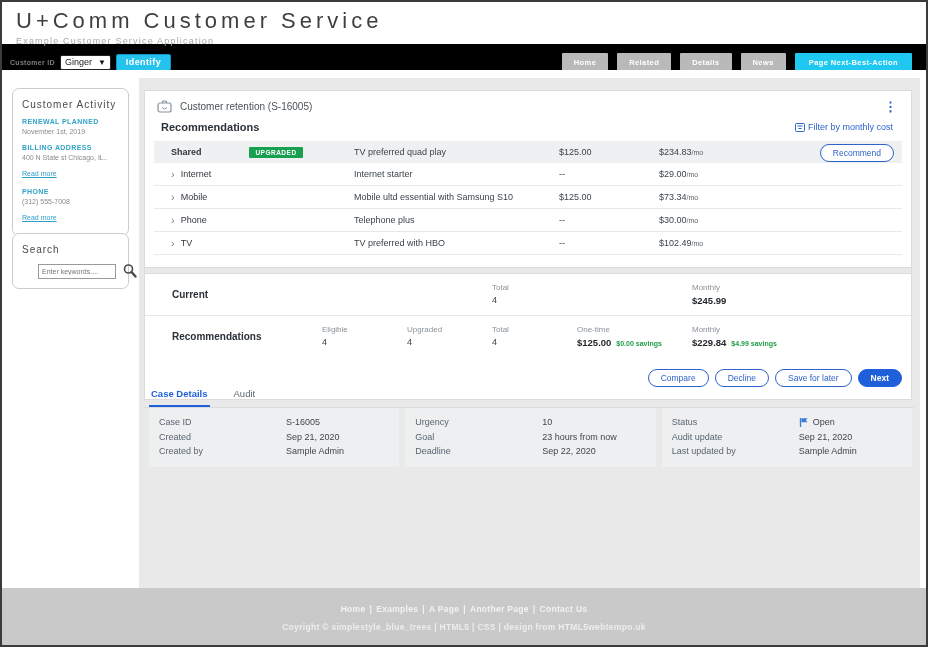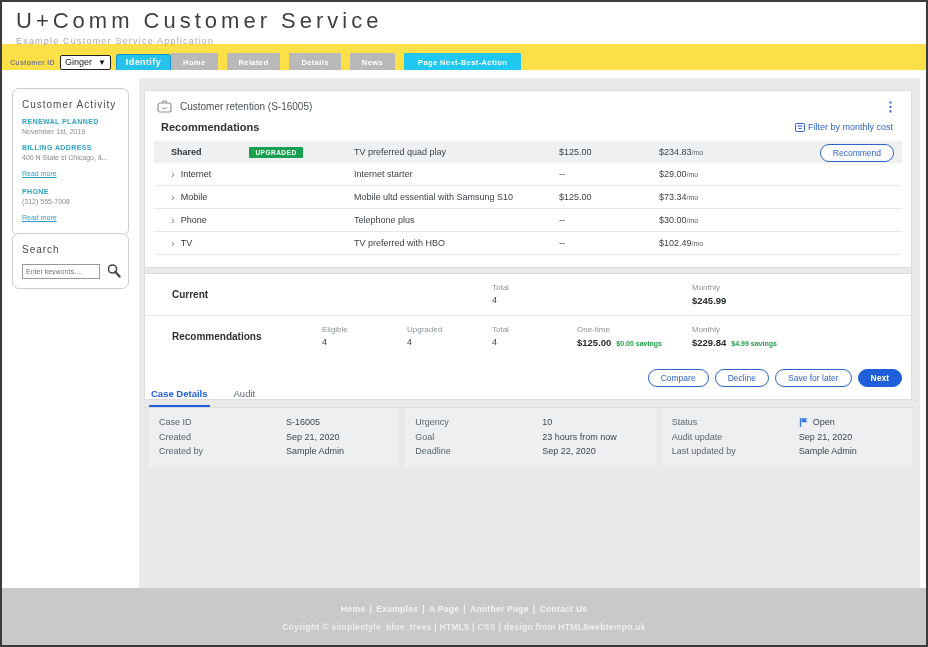--- a/index.html
+++ b/index.html
@@ -6,21 +6,21 @@
   html,body { width:928px; height:647px; }
   body { font-family:"Liberation Sans", sans-serif; background:#fff; }
   .page { position:relative; width:928px; height:647px; border:2px solid #3b3b3b; background:#fff; overflow:hidden; }
 
   
   .hdr { height:42px; padding:6px 0 0 14px; background:#fff; }
   .hdr-title { font-size:22px; color:#3f3f3f; letter-spacing:4px; font-weight:400; }
   .hdr-sub { font-size:9px; color:#a8a8a8; letter-spacing:1.2px; margin-top:2px; }
 
   
-  .toolbar { height:26px; background:#fde047; display:flex; align-items:center; padding:10px 14px 0 8px; justify-content:flex-start; }
+  .toolbar { height:26px; background:#000000; display:flex; align-items:center; padding:10px 14px 0 8px; justify-content:space-between; }
   .tb-left { display:flex; align-items:center; gap:5px; }
   .tb-label { font-size:7px; font-weight:bold; color:#7d7d7d; letter-spacing:.3px; }
   .fake-select { background:#fff; border:1px solid #222; border-radius:2px; height:15px; display:flex; align-items:center; gap:6px; padding:0 4px; font-size:9px; color:#222; cursor:pointer; }
   .fake-select .arr { font-size:8px; color:#111; }
   .btn-identify { background:#25c2ee; border:1px solid #1295c9; color:#fff; font-size:9px; font-weight:bold; letter-spacing:.4px; height:17px; padding:0 9px; border-radius:2px; cursor:pointer; }
   .tb-nav { display:flex; gap:9px; align-items:center; }
   .nav-btn { background:#b9b9b9; color:#fff; border:none; font-size:7.5px; font-weight:bold; letter-spacing:.4px; height:18px; padding:0 12px; border-radius:1px; cursor:pointer; font-family:"Liberation Sans",sans-serif; }
   .nav-btn.cyan { background:#1ec8f0; padding:0 14px; }
 
   
@@ -29,21 +29,21 @@
   
   .side-card { position:absolute; left:10px; width:117px; background:#fff; border:1px solid #ccc; border-radius:7px; padding:10px 9px 9px 9px; }
   .side-card.activity { top:18px; }
   .side-card.search { top:163px; }
   .side-title { font-size:10px; color:#4a4a4a; letter-spacing:1px; margin-bottom:8px; }
   .act-item { margin-bottom:8px; }
   .act-label { font-size:7px; font-weight:bold; color:#31a3c6; letter-spacing:.4px; margin-bottom:2px; }
   .act-value { font-size:7px; color:#8a8a8a; line-height:9px; }
   .act-link { font-size:7px; color:#2f9dc9; text-decoration:underline; display:inline-block; margin-top:2px; cursor:pointer; }
   .search-row { display:flex; align-items:center; gap:6px; }
-  .search-input { width:78px; height:15px; border:1px solid #9a9a9a; font-size:7px; color:#888; padding:0 3px; font-family:"Liberation Sans",sans-serif; }
+  .search-input { width:78px; height:15px; border:1px solid #9a9a9a; font-size:7px; color:#888; padding:0 3px; font-family:"Liberation Sans",sans-serif;margin-left:16px; }
   .mag { cursor:pointer; }
 
   
   .main-panel { position:absolute; left:137px; right:6px; top:8px; bottom:0; background:#e9e9e9; }
 
   .card { position:absolute; left:5px; right:8px; top:12px; background:#fff; border:1px solid #dcdcdc; }
   .card-head { display:flex; align-items:center; padding:9px 10px 4px 12px; }
   .card-title { font-size:10px; color:#4a5258; margin-left:8px; flex:1; }
   .dots { color:#2e62cb; font-size:13px; font-weight:bold; cursor:pointer; line-height:10px; padding:0 4px; }
   .sec-row { display:flex; align-items:center; justify-content:space-between; padding:4px 18px 8px 16px; }

